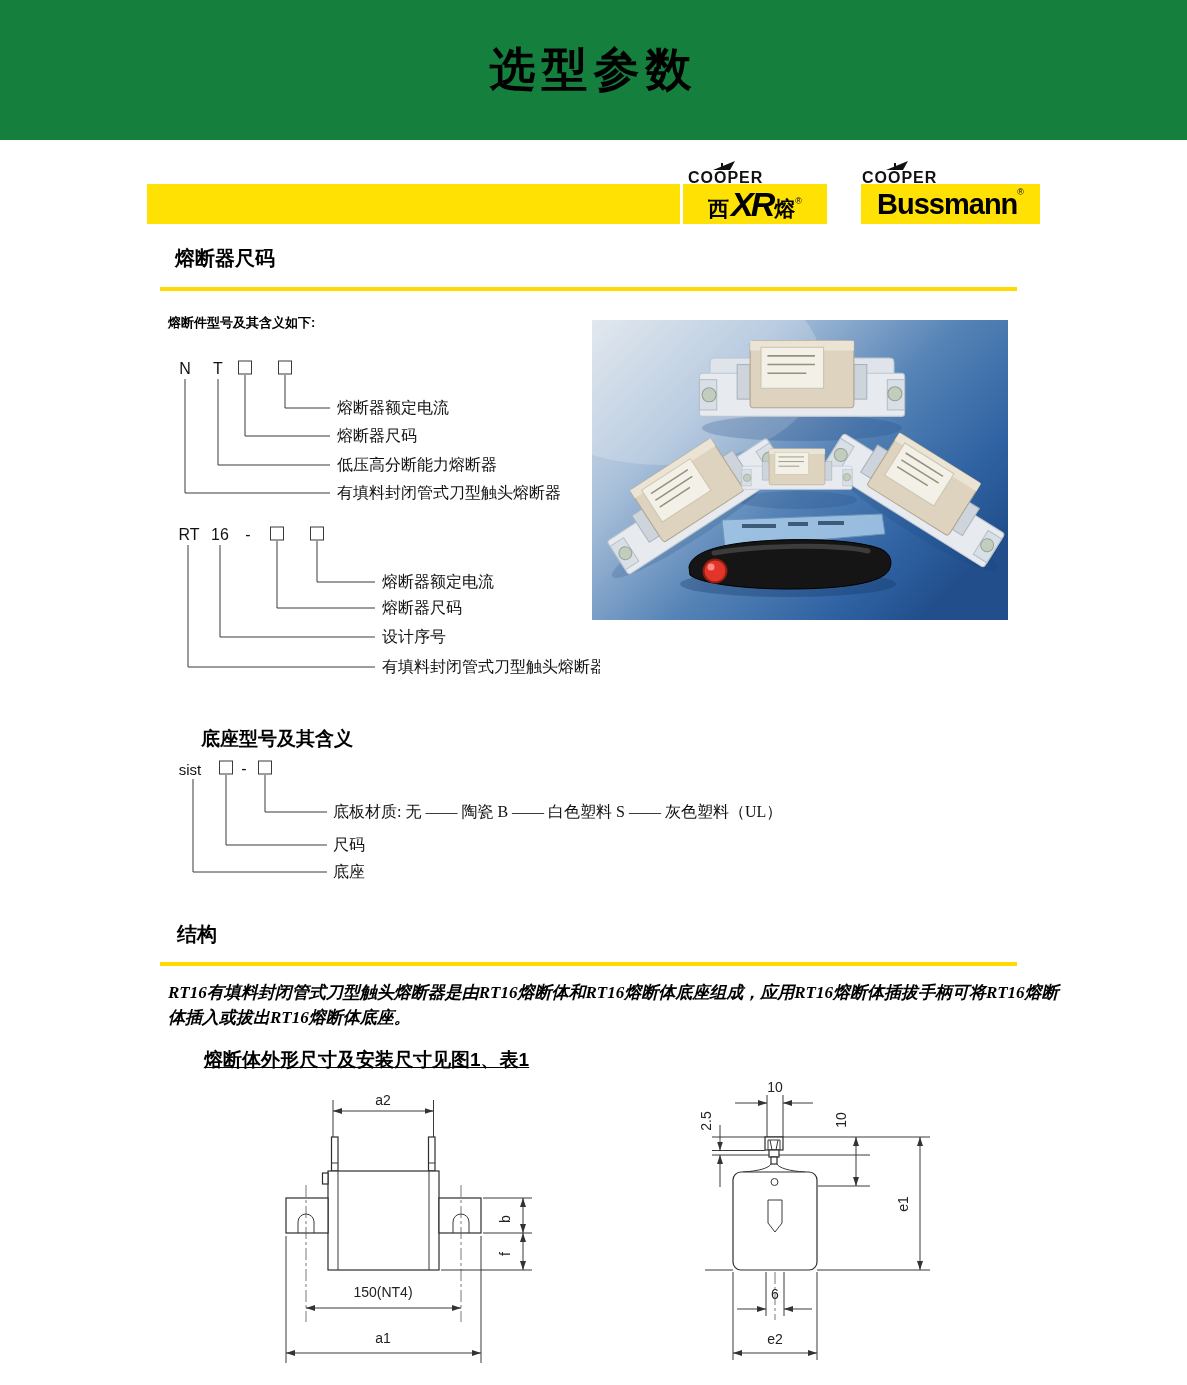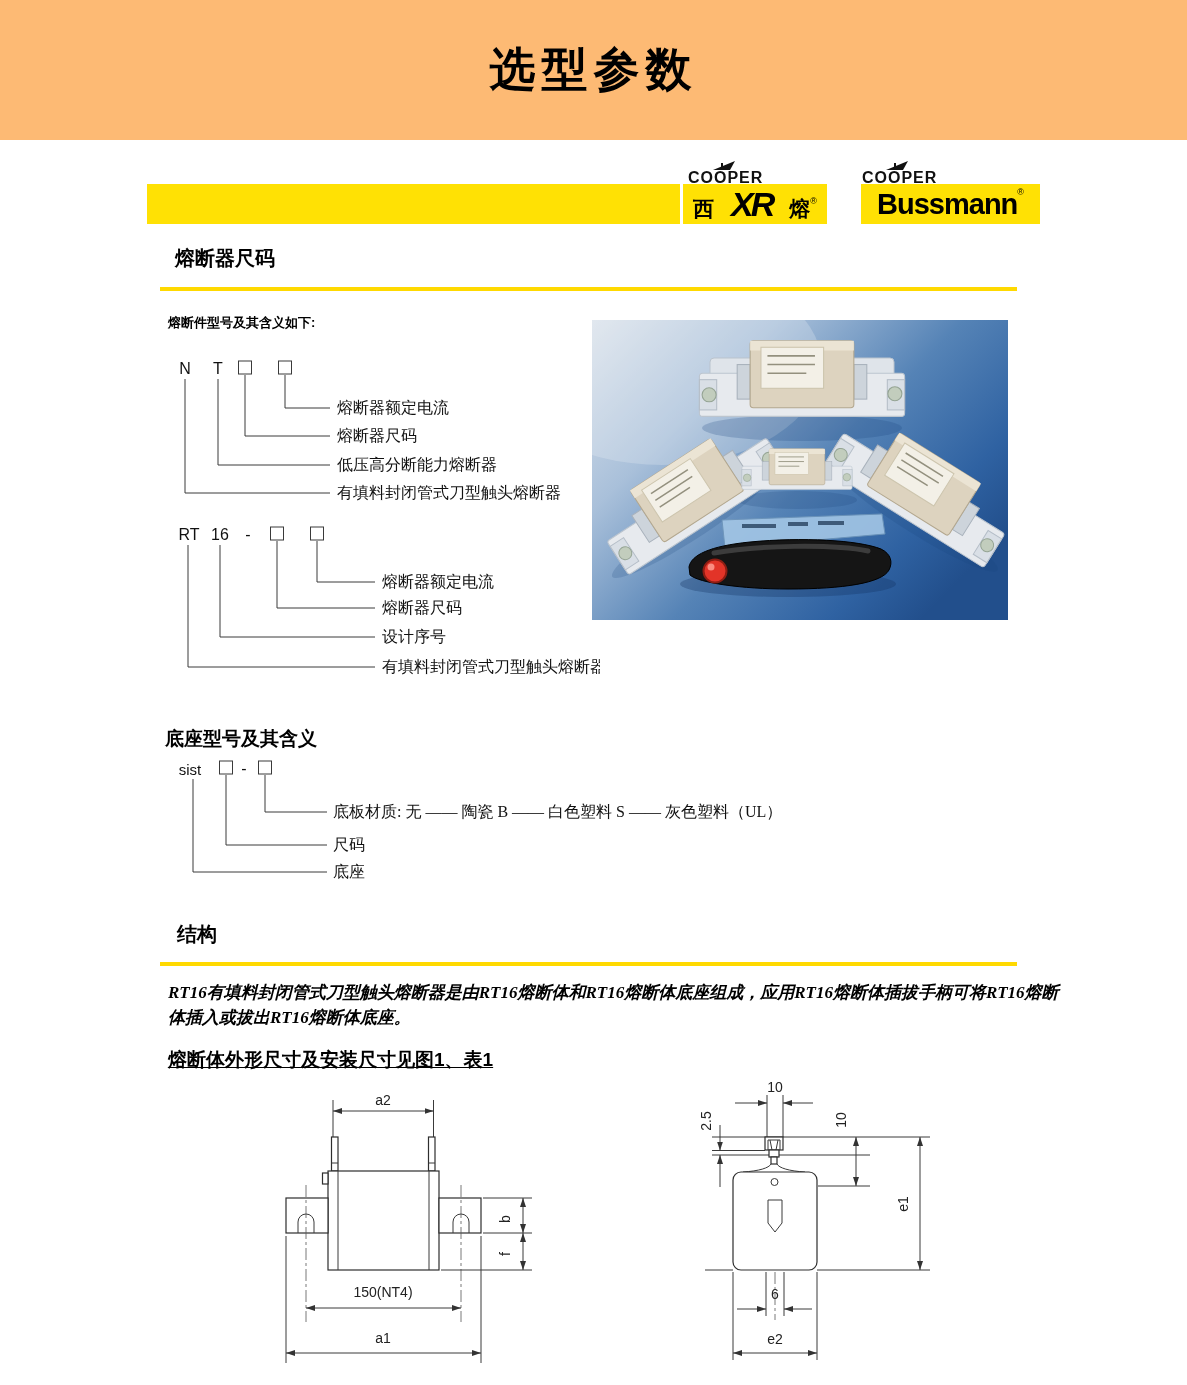--- a/index.html
+++ b/index.html
@@ -1,32 +1,32 @@
 <!DOCTYPE html>
 <html><head>
 <meta charset="utf-8">
 <style>
   html,body{margin:0;padding:0;background:#ffffff;}
   .page{position:relative;width:1187px;height:1385px;background:#ffffff;overflow:hidden;
         font-family:"Liberation Sans","DejaVu Sans",sans-serif;color:#000;}
   .abs{position:absolute;}
-  .banner{left:0;top:0;width:1187px;height:140px;background:#fdba74;
+  .banner{left:0;top:0;width:1187px;height:140px;background:#15803d;
           display:flex;align-items:center;justify-content:center;}
   .banner h1{margin:0;font-size:46px;font-weight:bold;letter-spacing:6px;color:#000;}
   .strip{background:#FFE104;height:40px;top:184px;}
   .cooper{font-size:16px;font-weight:800;letter-spacing:1px;color:#111;}
   .pennant{width:24px;height:9px;}
   .logo-box{background:#FFE104;height:40px;top:184px;display:flex;align-items:center;justify-content:center;}
   .xi-rong{display:flex;align-items:baseline;}
   .xi,.rong{font-size:21px;font-weight:bold;}
-  .xr{font-size:34px;font-weight:900;font-style:italic;letter-spacing:-3px;margin:0 17px;}
+  .xr{font-size:34px;font-weight:900;font-style:italic;letter-spacing:-3px;margin:0 2px;}
   .reg{font-size:9px;vertical-align:super;position:relative;top:-12px;}
   .bussmann{font-size:29px;font-weight:800;letter-spacing:-1px;}
   .sec-head{font-size:20px;font-weight:bold;}
-  .sec-head-sm{font-size:19px;font-weight:bold;}
+  .sec-head-sm{font-size:19px;font-weight:bold;margin-left:36px;}
   .rule{height:4px;background:#FFD900;}
   .intro{font-size:13px;font-weight:bold;}
   .para{font-size:17px;font-weight:bold;white-space:nowrap;
         font-family:"Liberation Serif","DejaVu Serif",serif;font-style:italic;}
   svg text{font-family:"Liberation Sans","DejaVu Sans",sans-serif;}
   svg text.cn{font-family:"Liberation Serif","DejaVu Serif",serif;font-size:16px;fill:#111;}
   svg text.sym{font-size:16px;fill:#111;}
   svg text.dim{font-size:14px;fill:#222;}
   .ln{stroke:#3a3a3a;stroke-width:1;fill:none;}
   .shape{stroke:#2e2e2e;stroke-width:1.2;fill:#ffffff;}

